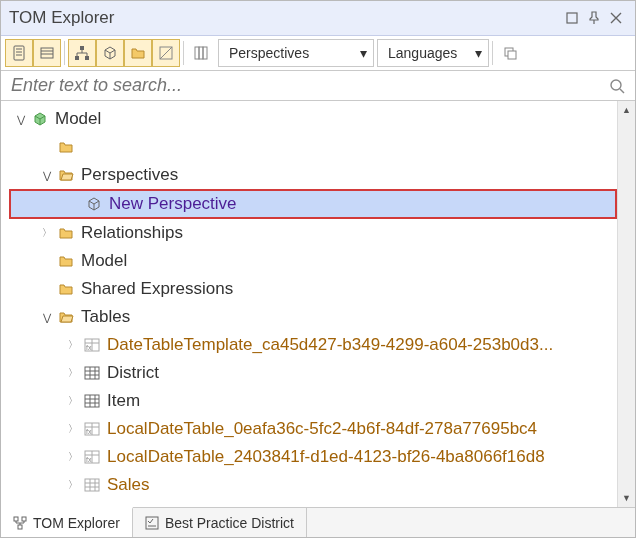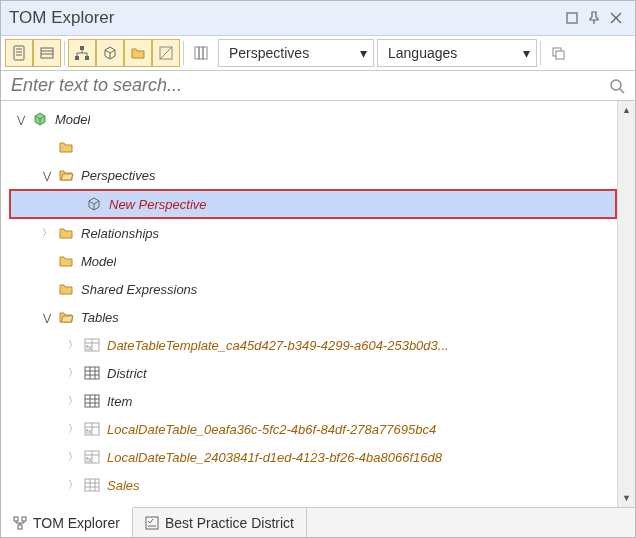--- a/index.html
+++ b/index.html
@@ -18,24 +18,24 @@
 .searchbar input { border: none; outline: none; flex: 1; font-size: 18px; font-style: italic; color: #888; background: transparent; }
 .tree-wrap { flex: 1; position: relative; overflow: hidden; }
 .tree { position: absolute; inset: 0 18px 0 0; overflow: auto; padding: 4px 0 4px 8px; }
 .vscroll { position: absolute; right: 0; top: 0; bottom: 0; width: 18px; background: #f0f0f0; border-left: 1px solid #dcdcdc; }
 .vscroll .arrow { height: 18px; display: flex; align-items: center; justify-content: center; color: #555; font-size: 9px; }
 .vscroll .track { position: absolute; top: 18px; bottom: 18px; left: 0; right: 0; }
 .row { display: flex; align-items: center; height: 28px; white-space: nowrap; cursor: pointer; }
 .expander { width: 16px; height: 16px; display: flex; align-items: center; justify-content: center; color: #555; font-size: 10px; margin-right: 2px; flex-shrink: 0; }
 .expander.empty { visibility: hidden; }
 .node-icon { width: 18px; height: 18px; margin-right: 6px; flex-shrink: 0; display: flex; align-items: center; justify-content: center; }
-.node-label { font-size: 13px; color: #333; overflow: hidden; text-overflow: ellipsis; font-style: italic; }
+.node-label { font-size: 17px; color: #333; overflow: hidden; text-overflow: ellipsis; }
 .node-label.muted { color: #a16207; }
 .row.selected { background: #c7d8f9; border: 2px solid #d23a3a; height: 30px; }
-.row.selected .node-label { color: #b91c1c; }
+.row.selected .node-label { color: #4c1d95; }
 .indent-0 { padding-left: 4px; }
 .indent-1 { padding-left: 30px; }
 .indent-2 { padding-left: 56px; }
 .bottom-tabs { display: flex; border-top: 1px solid #c9c9c9; background: #f5f5f5; }
 .bottom-tab { display: flex; align-items: center; padding: 6px 12px; border-right: 1px solid #c9c9c9; cursor: pointer; font-size: 14px; gap: 6px; }
 .bottom-tab.active { background: #fff; border-top: 2px solid #fff; margin-top: -1px; }
 svg { display: block; }
 </style>
 </head>
 <body>
@@ -108,21 +108,21 @@
           <rect x="2" y="2" width="4" height="12" fill="none" stroke="#888"></rect>
           <rect x="6" y="2" width="4" height="12" fill="none" stroke="#888"></rect>
           <rect x="10" y="2" width="4" height="12" fill="none" stroke="#888"></rect>
         </svg>
       </div>
     <div class="dropdown" style="width:156px">
       <span>Perspectives</span>
       <span class="dd-spacer"></span>
       <span>▾</span>
     </div>
-    <div class="dropdown" style="width:160px">
+    <div class="dropdown" style="width:112px">
       <span>Languages</span>
       <span class="dd-spacer"></span>
       <span>▾</span>
     </div>
     <div class="tsep"></div>
     <div class="tbtn">
         <svg width="16" height="16">
           <rect x="3" y="3" width="8" height="8" fill="none" stroke="#888"></rect>
           <rect x="6" y="6" width="8" height="8" fill="#fff" stroke="#888"></rect>
         </svg>

